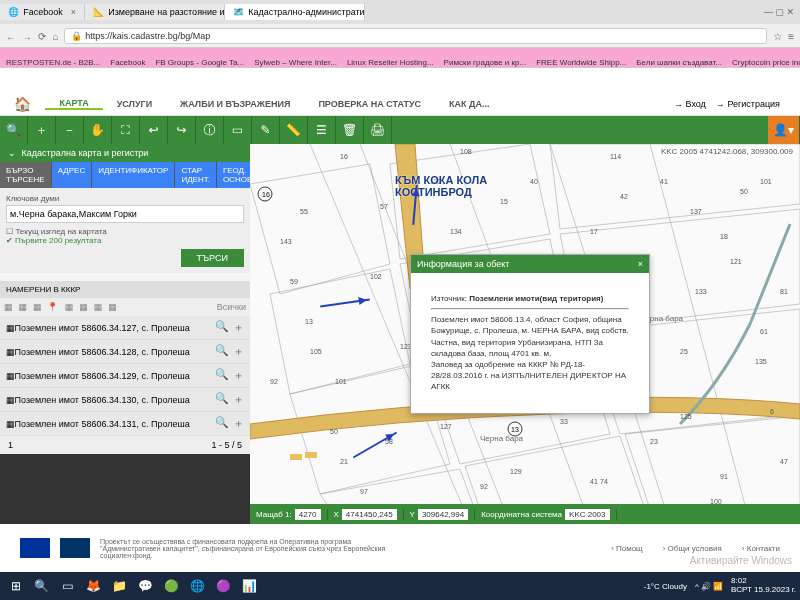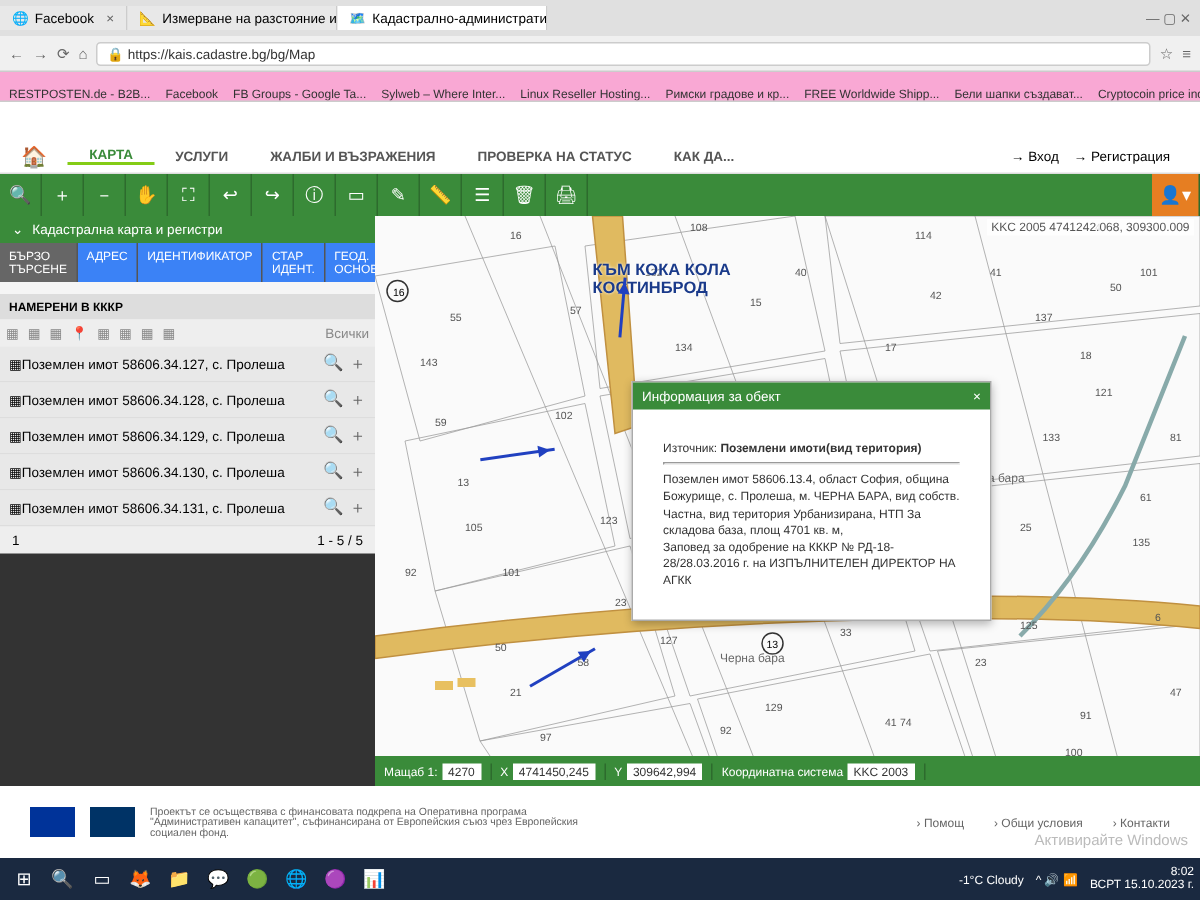--- a/index.html
+++ b/index.html
@@ -27,30 +27,30 @@
 .layer-sel{background:#3a8b3a;color:#fff;padding:4px 8px;display:flex;align-items:center;gap:6px}
 .search-tabs{display:flex;background:#3b82f6;color:#fff;font-size:8px}
 .stab{padding:4px 6px;border-right:1px solid #555}
 .stab.active{background:#666}
 .search-body{padding:6px;background:#eee}
 .search-label{font-size:8px;color:#555;margin-bottom:2px}
 .search-input{width:100%;padding:3px;font-size:9px;border:1px solid #ccc}
 .search-opts{font-size:8px;color:#555;margin-top:4px}
 .chk{color:#3a8b3a}
 .search-btn{background:#3a8b3a;color:#fff;padding:4px 16px;font-size:9px;float:right;margin-top:4px;border:none}
-.results-hdr{background:#ddd;padding:4px 6px;font-size:8px;font-weight:bold;clear:both;margin-top:8px}
+.results-hdr{background:#ddd;padding:4px 6px;font-size:8px;font-weight:normal;clear:both;margin-top:8px}
 .filter-row{display:flex;padding:4px;gap:6px;background:#eee;align-items:center;font-size:9px;color:#888}
 .result{display:flex;align-items:center;padding:4px 6px;background:#e8e8e8;border-bottom:1px solid #ddd;font-size:9px}
 .res-icons{margin-left:auto;display:flex;gap:4px;color:#666;font-size:11px}
 .pager{display:flex;justify-content:space-between;padding:4px 8px;font-size:9px;background:#eee}
 .dark-fill{flex:1;background:#333}
 .map-area{flex:1;position:relative;background:#f9f9f9;overflow:hidden}
 .map-svg{position:absolute;inset:0}
 .coord-tr{position:absolute;top:2px;right:4px;font-size:8px;color:#555;background:rgba(255,255,255,.8);padding:1px 3px}
-.popup{position:absolute;left:171px;top:110px;width:240px;background:#fff;border:1px solid #aaa;box-shadow:0 2px 6px rgba(0,0,0,.3);font-size:8px}
+.popup{position:absolute;left:160px;top:110px;width:240px;background:#fff;border:1px solid #aaa;box-shadow:0 2px 6px rgba(0,0,0,.3);font-size:8px}
 .popup-hdr{background:#3a8b3a;color:#fff;padding:4px 6px;display:flex;justify-content:space-between;font-size:9px}
 .popup-body{padding:20px;line-height:1.4;color:#333}
 .annot{position:absolute;font-size:11px;font-weight:bold;color:#1a3a8a;text-shadow:0 0 2px #fff}
 .arrow{position:absolute;width:50px;height:2px;background:#2040c0}
 .arrow::after{content:'';position:absolute;right:-1px;top:-3px;border:4px solid transparent;border-left:8px solid #2040c0}
 .map-footer{position:absolute;bottom:0;left:0;right:0;height:20px;background:#3a8b3a;display:flex;align-items:center;font-size:8px;color:#fff}
 .mf-item{padding:0 6px;border-right:1px solid #2d6b2d;display:flex;align-items:center;gap:3px}
 .mf-val{background:#fff;color:#333;padding:1px 4px}
 .footer{height:48px;display:flex;align-items:center;padding:0 20px;gap:10px;font-size:7px;color:#666}
 .eu-logo{width:30px;height:20px;background:#039;display:inline-block}
@@ -139,20 +139,30 @@
     <div class="layer-sel">
         <span>⌄</span>
         <span>Кадастрална карта и регистри</span>
       </div>
     <div class="search-tabs">
       <div class="stab active">БЪРЗО ТЪРСЕНЕ</div>
       <div class="stab">АДРЕС</div>
       <div class="stab">ИДЕНТИФИКАТОР</div>
       <div class="stab">СТАР ИДЕНТ.</div>
       <div class="stab">ГЕОД. ОСНОВА</div>
+    </div>
+    <div class="search-body">
+      <div class="search-label">Ключови думи</div>
+      <input class="search-input" value="м.Черна барака,Максим Горки" style="">
+      <div class="search-opts">
+        <div>☐ <span>Текущ изглед на картата</span></div>
+        <div class="chk">✔ <span>Първите 200 резултата</span></div>
+      </div>
+      <button class="search-btn">ТЪРСИ</button>
+      <div style="clear:both"></div>
     </div>
     <div class="results-hdr">НАМЕРЕНИ В КККР</div>
     <div class="filter-row">
       <span>▦</span>
       <span>▦</span>
       <span>▦</span>
       <span>📍</span>
       <span>▦</span>
       <span>▦</span>
       <span>▦</span>
@@ -356,15 +366,15 @@
   <div class="tb-icon" style="color:#ff7700">🦊</div>
   <div class="tb-icon">📁</div>
   <div class="tb-icon">💬</div>
   <div class="tb-icon">🟢</div>
   <div class="tb-icon">🌐</div>
   <div class="tb-icon">🟣</div>
   <div class="tb-icon">📊</div>
   <div class="tb-right">
     <span>-1°C  Cloudy</span>
     <span>^ 🔊 📶</span>
-    <span style="text-align:right;line-height:1.1"><span>8:02</span><br><span>ВСРТ  15.10.2023 г.</span></span>
+    <span style="line-height:1.1"><span>8:02</span><br><span>ВСРТ  15.9.2023 г.</span></span>
   </div>
 </div>
 
 </body></html>

